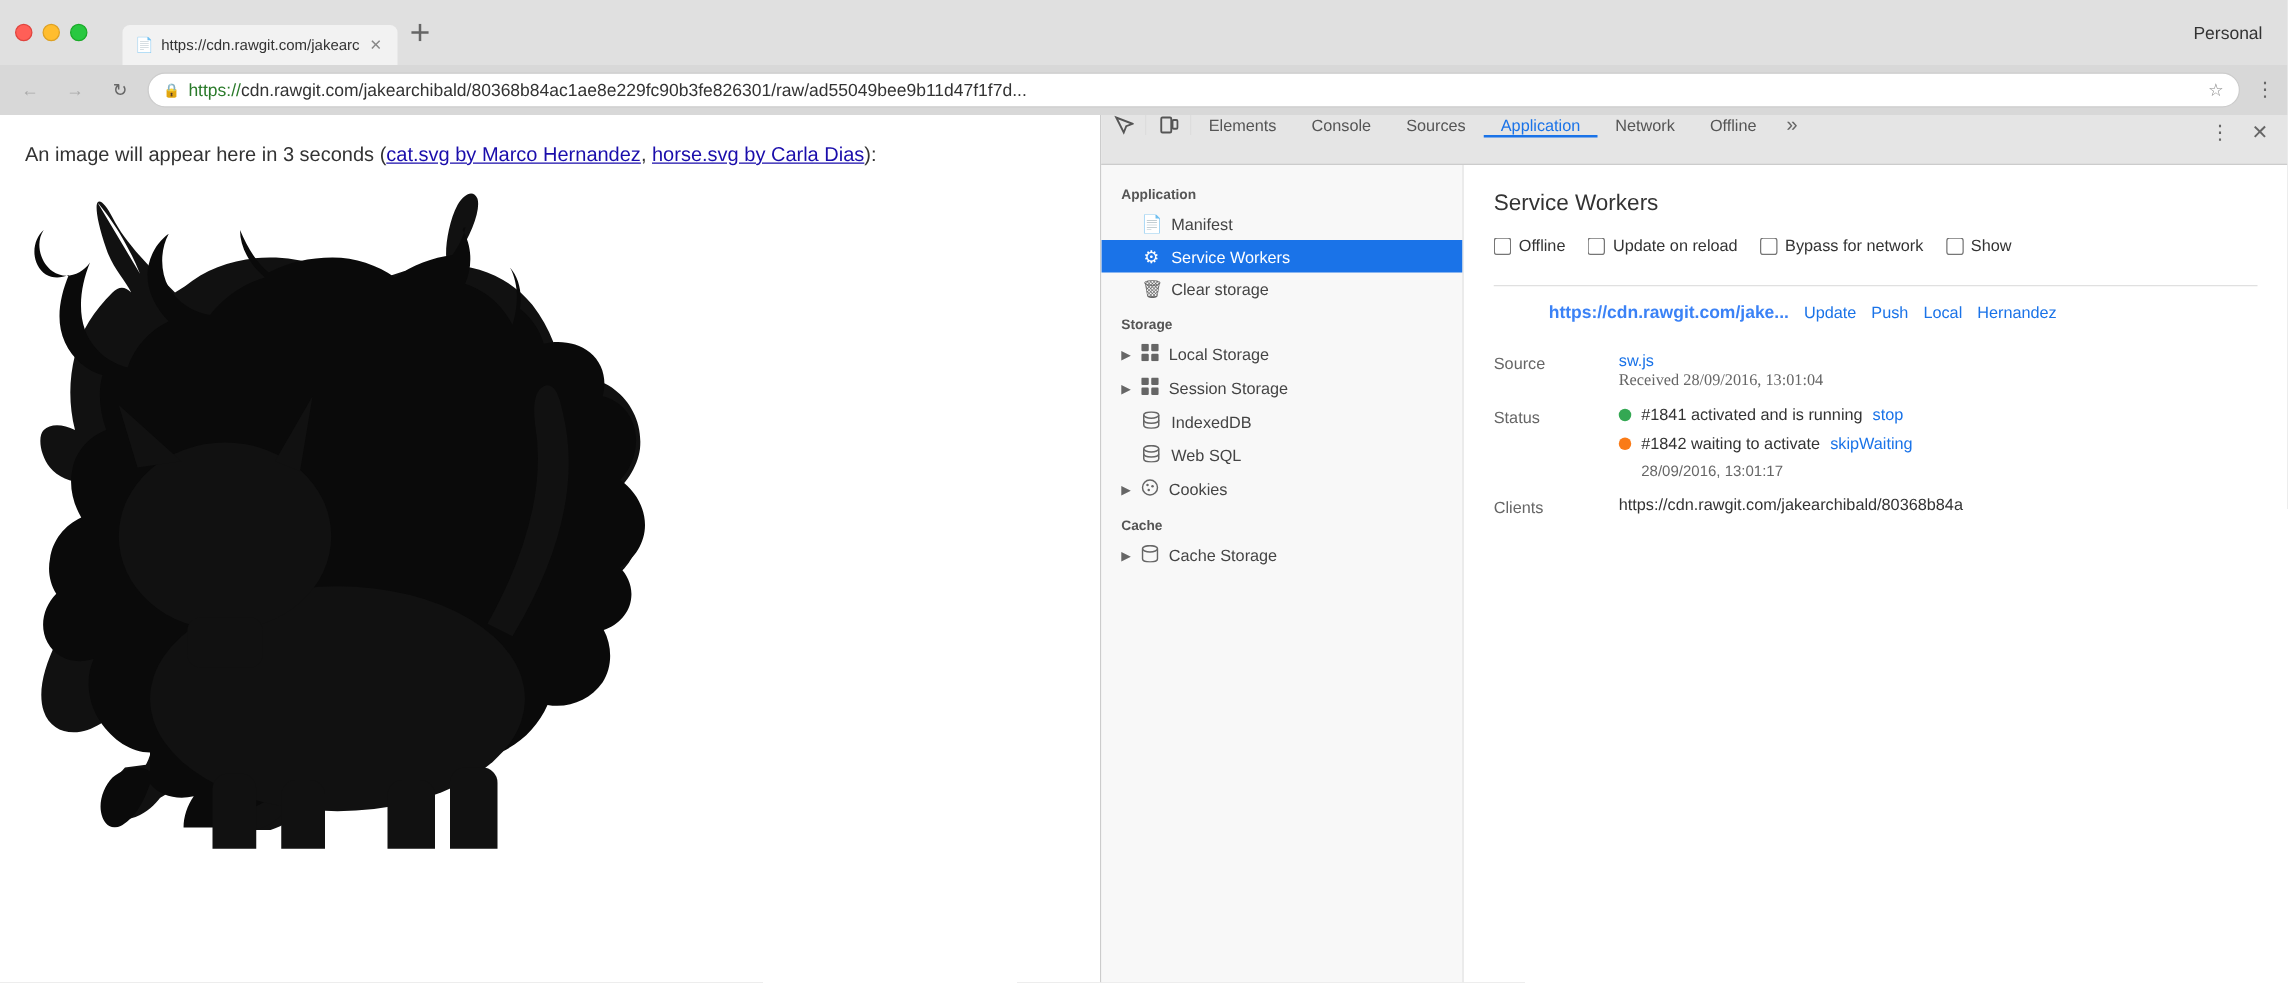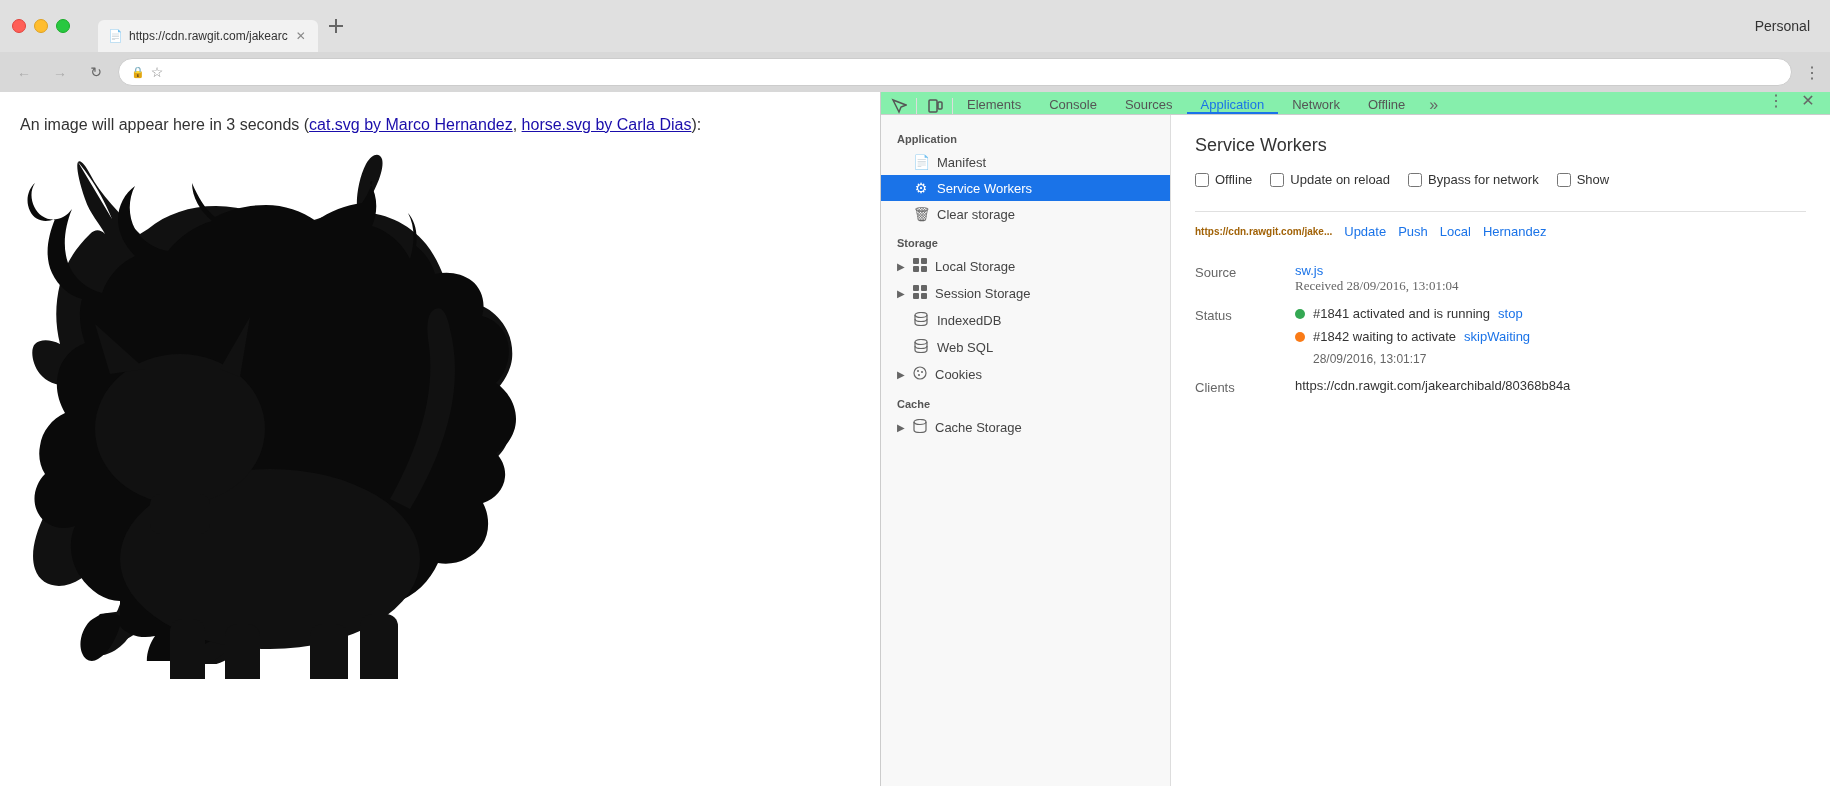--- a/index.html
+++ b/index.html
@@ -42,21 +42,21 @@
     .page-text { color: #333; }
     .page-link { color: #1a0dab; text-decoration: underline; cursor: pointer; }
 
     
     .cat-area { margin-top: 16px; }
 
     
     .devtools { width: 950px; height: 100%; background: #f8f8f8; display: flex; flex-direction: column; border-left: 1px solid #ccc; }
 
     
-    .devtools-toolbar { height: 23px; background: #86efac; display: flex; align-items: flex-end; border-bottom: 1px solid #ccc; }
+    .devtools-toolbar { height: 40px; background: #e5e5e5; display: flex; align-items: flex-start; border-bottom: 1px solid #ccc; }
     .dt-icon-btn { width: 36px; display: flex; align-items: center; justify-content: center; cursor: pointer; color: #555; font-size: 14px; border-right: 1px solid #ddd; }
     .dt-tabs { display: flex; align-items: stretch; flex: 1; }
     .dt-tab { padding: 0 14px; display: flex; align-items: center; font-size: 13px; color: #555; cursor: pointer; border-bottom: 2px solid transparent; }
     .dt-tab.active { color: #1a73e8; border-bottom: 2px solid #1a73e8; font-weight: 500; }
     .dt-tab-more { padding: 0 10px; display: flex; align-items: center; font-size: 16px; color: #666; cursor: pointer; }
     .dt-right-btns { display: flex; align-items: center; gap: 4px; padding: 0 8px; margin-left: auto; }
     .dt-right-btn { width: 28px; height: 28px; display: flex; align-items: center; justify-content: center; cursor: pointer; color: #666; font-size: 16px; border-radius: 4px; }
 
     
     .devtools-body { flex: 1; display: flex; overflow: hidden; }
@@ -75,21 +75,21 @@
     
     .dt-main { flex: 1; background: white; overflow-y: auto; padding: 20px 24px; }
     .sw-title { font-size: 18px; font-weight: 400; color: #333; margin-bottom: 16px; }
     .sw-options { display: flex; align-items: center; gap: 18px; margin-bottom: 24px; }
     .sw-option { display: flex; align-items: center; gap: 6px; font-size: 13px; color: #333; }
     .sw-option input[type=checkbox] { width: 14px; height: 14px; cursor: pointer; accent-color: #1a73e8; }
 
     
     .sw-entry { margin-top: 8px; }
     .sw-url-row { display: flex; align-items: center; gap: 12px; margin-bottom: 16px; padding-bottom: 8px; }
-    .sw-url { font-size: 10px; font-weight: 600; color: #a16207; }
+    .sw-url { font-size: 14px; font-weight: 600; color: #3b82f6; margin-left: 44px; }
     .sw-action-link { font-size: 13px; color: #1a73e8; text-decoration: none; cursor: pointer; }
 
     .sw-details { display: grid; grid-template-columns: 100px 1fr; gap: 12px 0; }
     .sw-label { font-size: 13px; color: #666; grid-column: 1; display: flex; align-items: flex-start; padding-top: 2px; }
     .sw-value { font-size: 13px; color: #333; grid-column: 2; }
     .sw-value-link { color: #1a73e8; cursor: pointer; text-decoration: none; }
     .sw-value-date { color: #666; font-size: 13px; font-family: Liberation Serif, serif; }
 
     .status-row { display: flex; flex-direction: column; gap: 8px; }
     .status-line { display: flex; align-items: center; gap: 8px; }
@@ -136,20 +136,23 @@
       <span>Personal</span>
     </div>
   </div>
 
   <div class="address-bar">
     <div class="nav-btn disabled">←</div>
     <div class="nav-btn disabled">→</div>
     <div class="nav-btn">↻</div>
     <div class="address-input-wrapper">
       <span class="address-lock">🔒</span>
+      <span class="address-text">
+        <span class="https">https://</span><span class="rest">cdn.rawgit.com/jakearchibald/80368b84ac1ae8e229fc90b3fe826301/raw/ad55049bee9b11d47f1f7d...</span>
+      </span>
       <span class="star-icon">☆</span>
     </div>
     <div class="menu-icon">⋮</div>
   </div>
 
   <div class="main-area">
 
     <div class="page-content">
       <div class="page-text">
         <span>An image will appear here in 3 seconds (</span><a class="page-link">cat.svg by Marco Hernandez</a><span>, </span><a class="page-link">horse.svg by Carla Dias</a><span>):</span>

